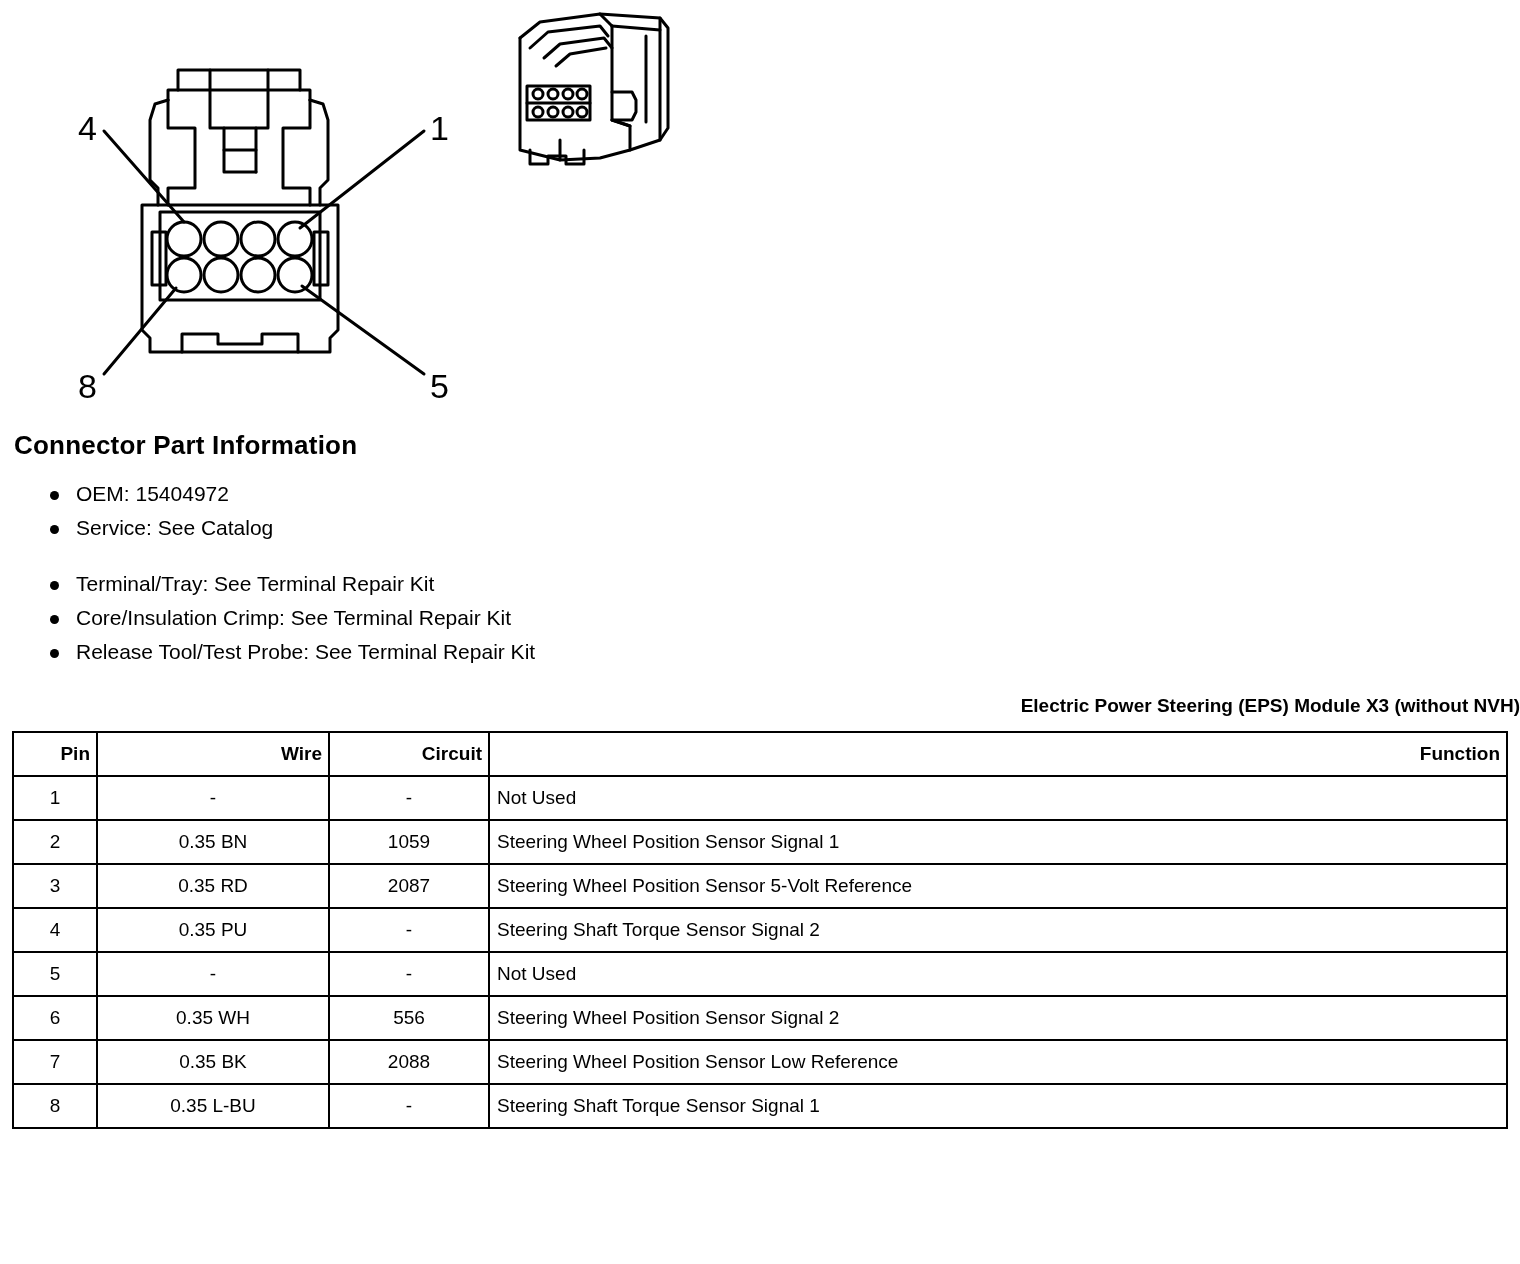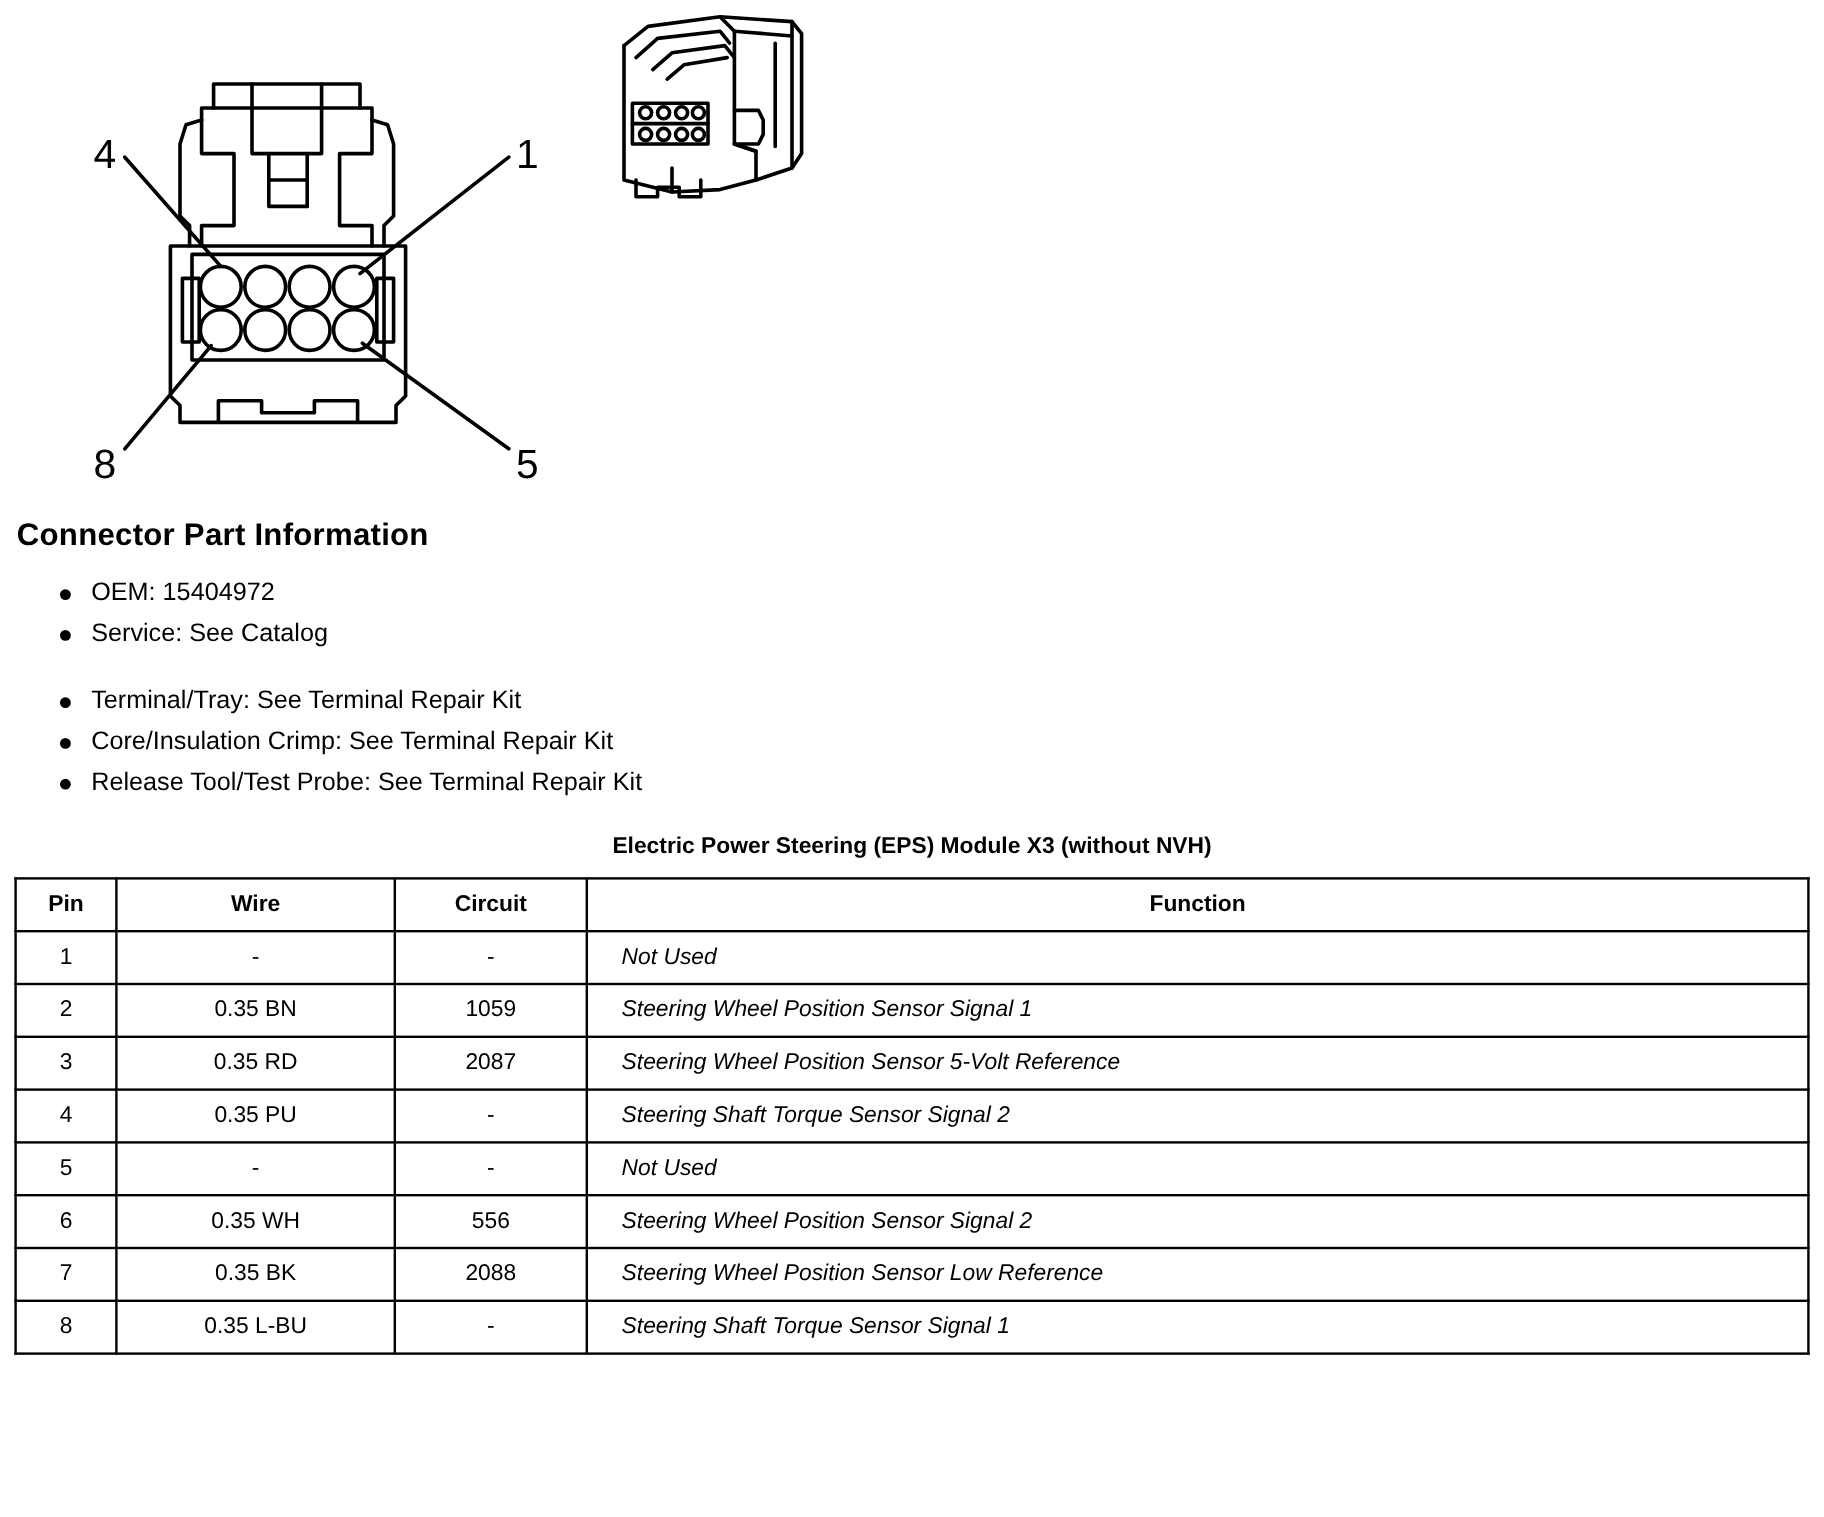--- a/index.html
+++ b/index.html
@@ -53,51 +53,50 @@
     left: 36px;
     top: 14px;
     width: 9px;
     height: 9px;
     background: #000;
     border-radius: 50%;
   }
 
   
   .table-title {
-    text-align: center;
+    text-align: right;
     font-size: 19px;
     font-weight: bold;
     margin: 26px 0 14px 0;
   }
   table.pintable {
     border-collapse: collapse;
     width: 1496px;
     margin-left: 12px;
     table-layout: fixed;
   }
   table.pintable th,
   table.pintable td {
     border: 2px solid #000;
     font-size: 19px;
     height: 42px;
     padding: 0 6px;
   }
   table.pintable th {
     font-weight: bold;
-    text-align: center;
+    text-align: right;
   }
   table.pintable td.c-pin,
   table.pintable td.c-wire,
   table.pintable td.c-circuit {
     text-align: center;
   }
   table.pintable td.c-func {
     text-align: left;
-    padding-left: 28px;
-    font-style: italic;
+    padding-left: 7px;
   }
   col.col-pin { width: 84px; }
   col.col-wire { width: 232px; }
   col.col-circuit { width: 160px; }
 </style>
 </head>
 <body>
 
 <div class="diagram">
   <svg width="1520" height="430" viewBox="0 0 1520 430" xmlns="http://www.w3.org/2000/svg">

